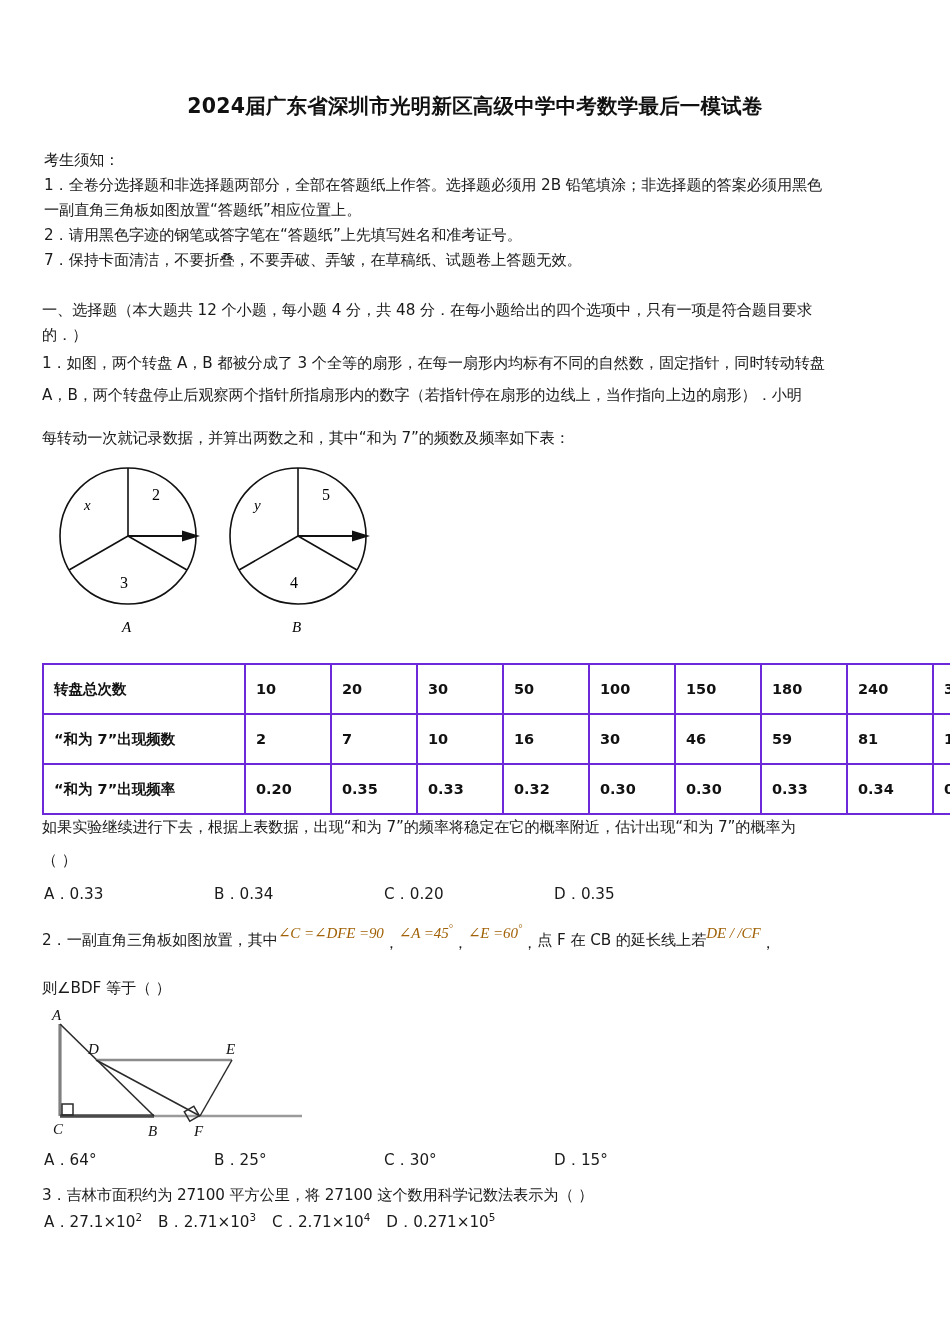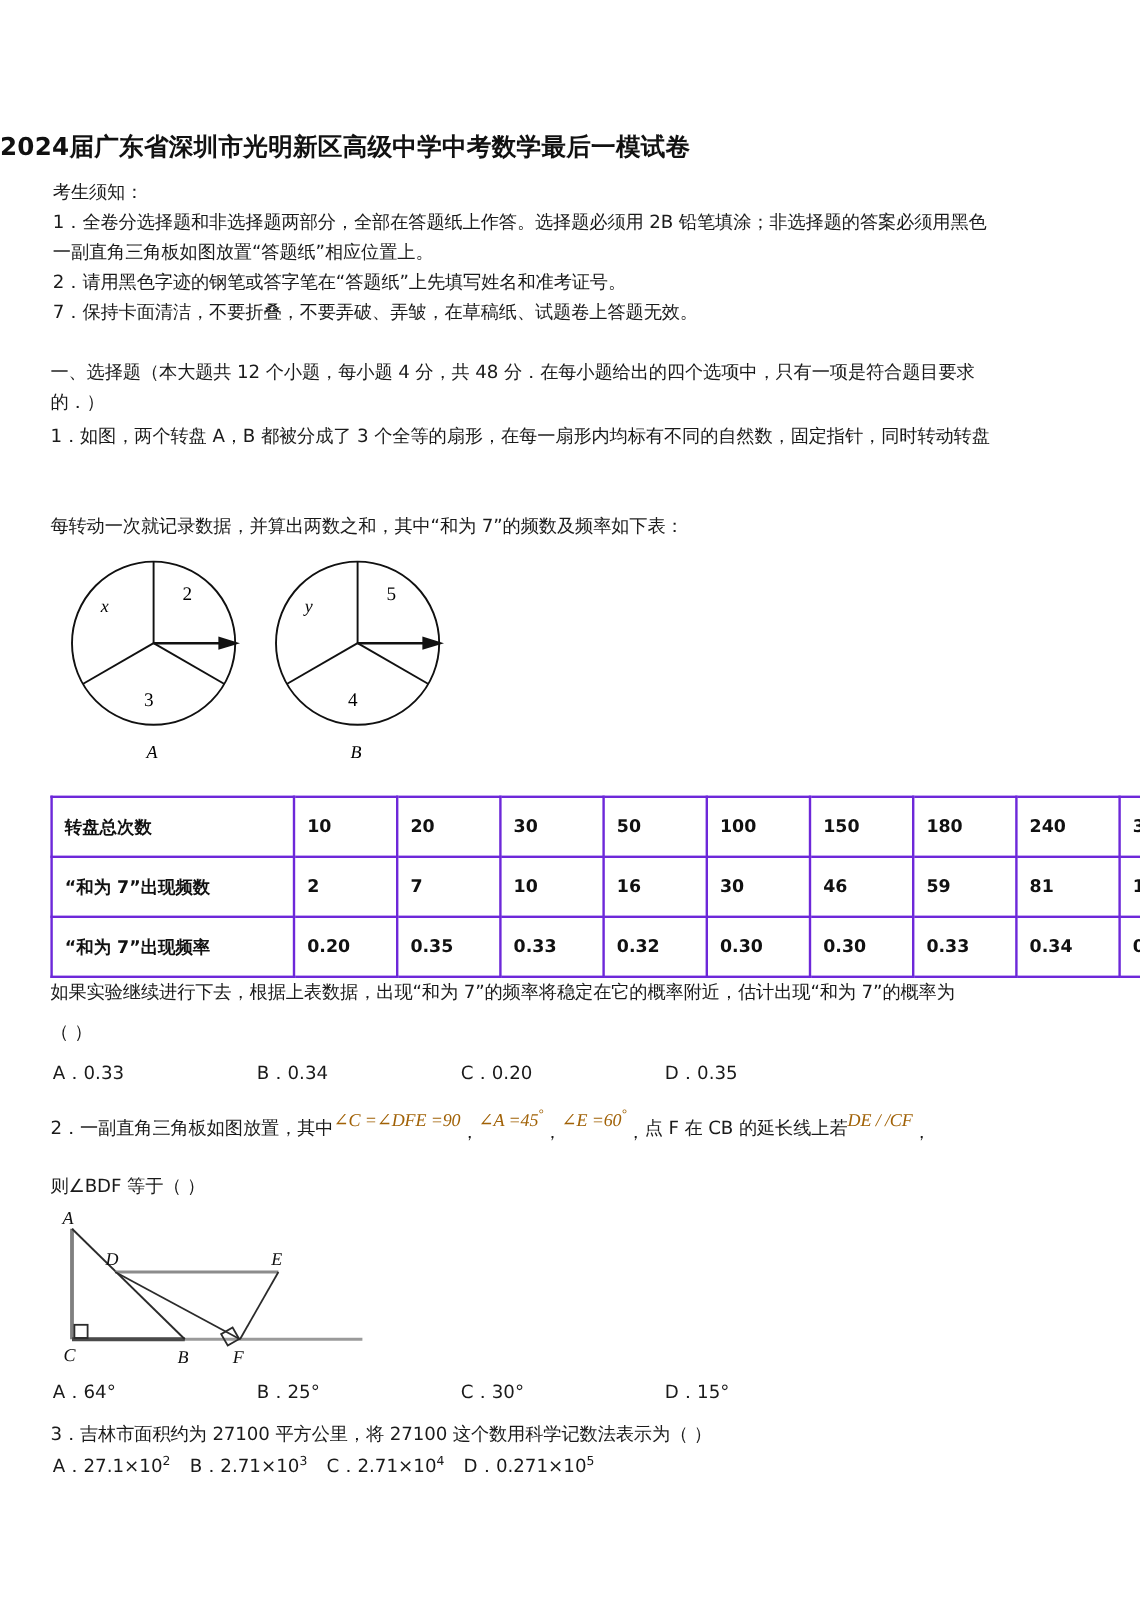--- a/index.html
+++ b/index.html
@@ -17,22 +17,22 @@
     width: 950px;
     height: 1344px;
     background: #ffffff;
     overflow: hidden;
   }
   .abs { position: absolute; }
 
   
   #paper-title {
     left: 0; right: 0;
-    top: 108px;
-    text-align: left;
+    top: 92px;
+    text-align: center;
     font-family: "DejaVu Sans", "Liberation Sans", sans-serif;
     font-weight: bold;
     font-size: 20.5px;
     letter-spacing: 0.2px;
     color: #111;
   }
 
   
   .btext {
     font-family: "DejaVu Sans", "Liberation Sans", sans-serif;
@@ -140,20 +140,21 @@
   <div class="abs btext notice-head">考生须知：</div>
   <div class="abs btext n1a">1．全卷分选择题和非选择题两部分，全部在答题纸上作答。选择题必须用 2B 铅笔填涂；非选择题的答案必须用黑色</div>
   <div class="abs btext n1b">一副直角三角板如图放置“答题纸”相应位置上。</div>
   <div class="abs btext n2">2．请用黑色字迹的钢笔或答字笔在“答题纸”上先填写姓名和准考证号。</div>
   <div class="abs btext n3">7．保持卡面清洁，不要折叠，不要弄破、弄皱，在草稿纸、试题卷上答题无效。</div>
 
   <div class="abs btext sec-a">一、选择题（本大题共 12 个小题，每小题 4 分，共 48 分．在每小题给出的四个选项中，只有一项是符合题目要求</div>
   <div class="abs btext sec-b">的．）</div>
 
   <div class="abs btext q1a">1．如图，两个转盘 A，B 都被分成了 3 个全等的扇形，在每一扇形内均标有不同的自然数，固定指针，同时转动转盘</div>
+  <div class="abs btext q1b">A，B，两个转盘停止后观察两个指针所指扇形内的数字（若指针停在扇形的边线上，当作指向上边的扇形）．小明</div>
   <div class="abs btext q1c">每转动一次就记录数据，并算出两数之和，其中“和为 7”的频数及频率如下表：</div>
 
   <div class="abs" id="spinners">
     <svg width="330" height="185" viewBox="0 0 330 185">
 
       <g>
         <circle cx="76" cy="76" r="68" fill="#ffffff" stroke="#111" stroke-width="1.6"></circle>
         <line x1="76" y1="76" x2="76" y2="8" stroke="#111" stroke-width="1.6"></line>
         <line x1="76" y1="76" x2="17" y2="110" stroke="#111" stroke-width="1.6"></line>
         <line x1="76" y1="76" x2="135" y2="110" stroke="#111" stroke-width="1.6"></line>

